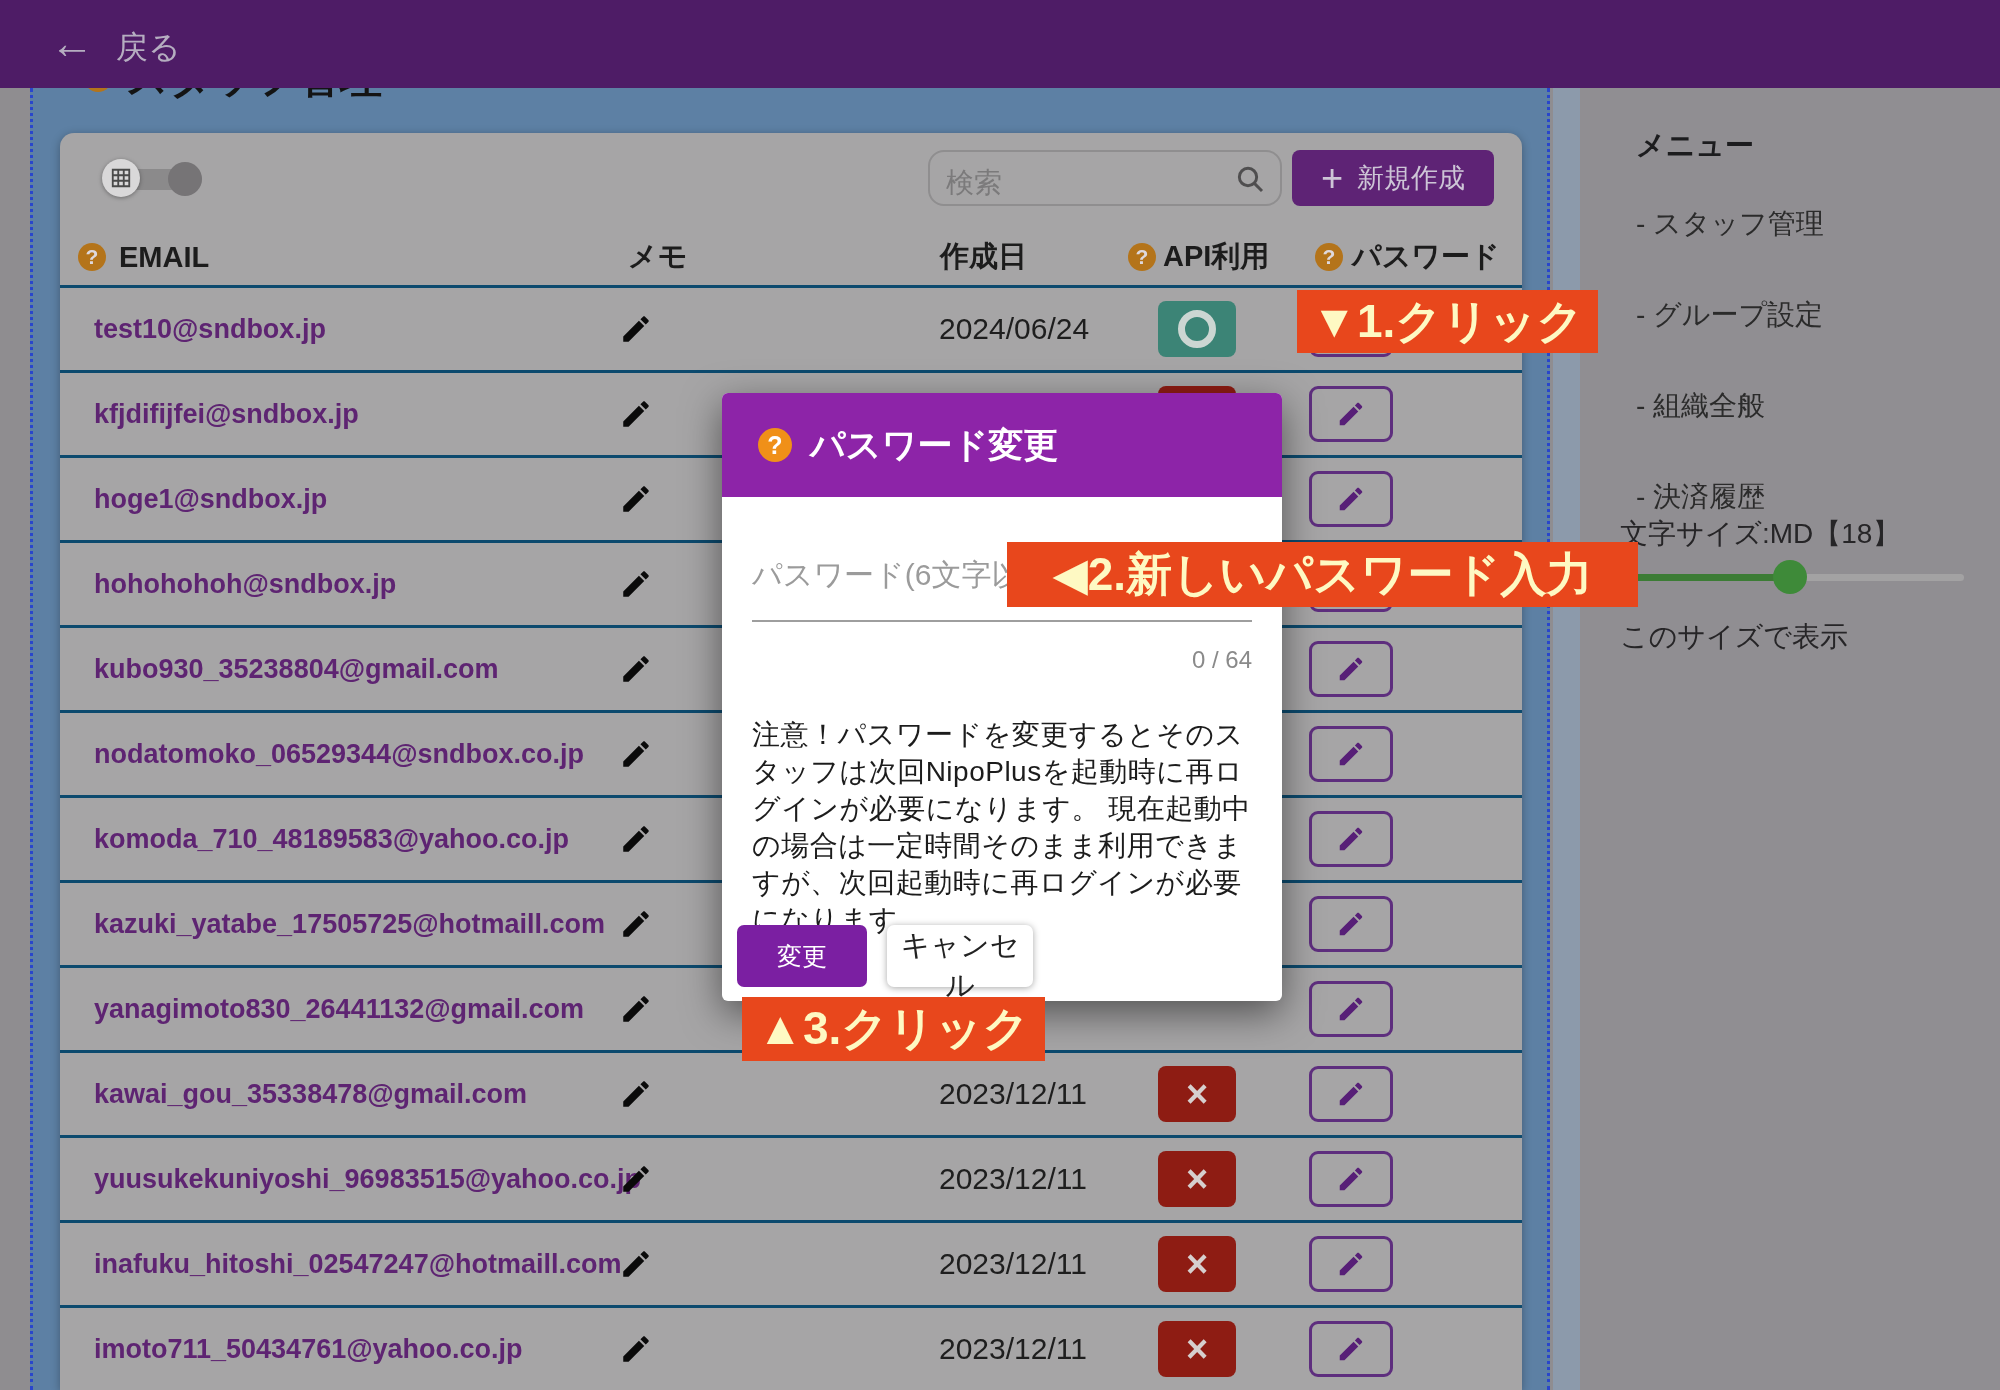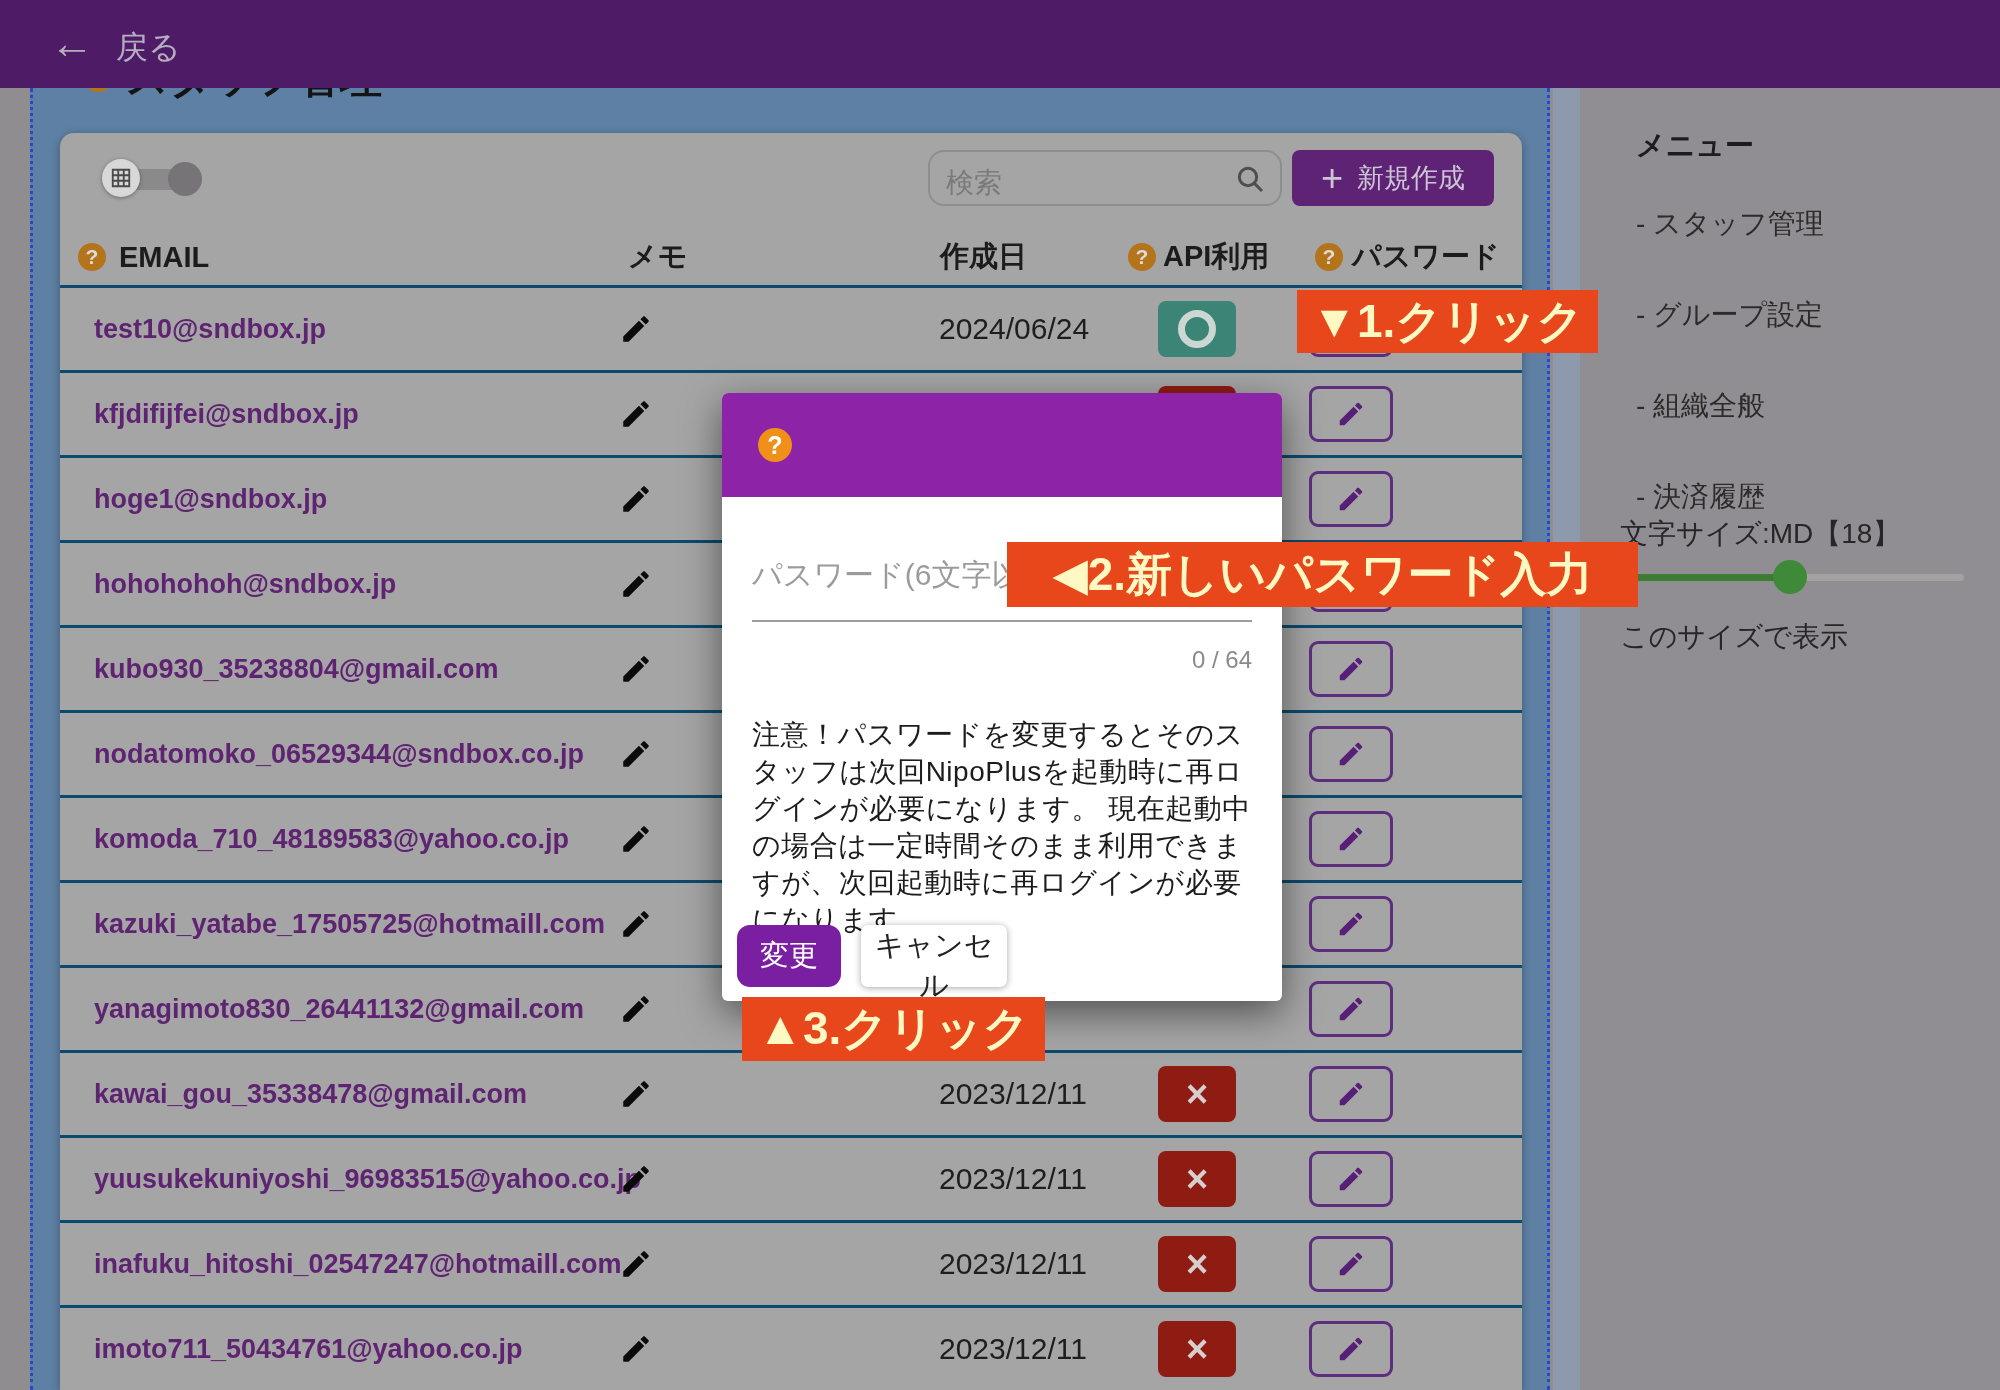--- a/index.html
+++ b/index.html
@@ -77,22 +77,22 @@
     box-shadow:0 12px 38px rgba(0,0,0,.5);z-index:20}
   .modal-header{height:104px;background:#8d24a8;border-radius:6px 6px 0 0;display:flex;align-items:center;
     padding-left:36px;gap:18px;box-sizing:border-box}
   .modal-title{font-size:35px;font-weight:bold;color:#ffffff}
   .modal-body{padding:0 30px;position:relative}
   .field-ph{margin-top:58px;font-size:30px;color:#9b9b9b}
   .field-line{margin-top:24px;border-bottom:2px solid #9e9e9e}
   .counter{text-align:right;margin-top:24px;font-size:24px;color:#8a8a8a}
   .notice{margin-top:42px;font-size:28px;line-height:37px;color:#1c1c1c;letter-spacing:.5px}
   .btn-row{position:absolute;left:737px;top:925px;display:flex;gap:20px;z-index:21}
-  .btn-change{background:#7b1fa2;color:#fff;font-size:29px;border:none;border-radius:13px;
-    width:104px;height:62px;cursor:pointer}
+  .btn-change{background:#7b1fa2;color:#fff;font-size:25px;border:none;border-radius:7px;
+    width:130px;height:62px;cursor:pointer}
   .btn-cancel{background:#fff;color:#222;font-size:29px;border:none;border-radius:7px;
     width:146px;height:62px;box-shadow:0 1px 7px rgba(0,0,0,.35);cursor:pointer}
   
   .ann{position:absolute;background:#e8471c;color:#fef9c3;font-weight:bold;z-index:30;
     display:flex;align-items:center;justify-content:center;white-space:nowrap}
   .ann1{left:1297px;top:290px;width:301px;height:63px;font-size:46px}
   .ann2{left:1007px;top:542px;width:631px;height:65px;font-size:46px}
   .ann3{left:742px;top:997px;width:303px;height:64px;font-size:46px}
   svg{display:block}
 </style>
@@ -400,20 +400,21 @@
 <div class="slider">
   <div class="track"></div>
   <div class="fill"></div>
   <div class="thumb"></div>
 </div>
 <div class="size-note">このサイズで表示</div>
 
 <div class="modal">
   <div class="modal-header">
     <span class="help bright">?</span>
+    <span class="modal-title">パスワード変更</span>
   </div>
   <div class="modal-body">
     <div class="field-ph">パスワード(6文字以上)</div>
     <div class="field-line"></div>
     <div class="counter">0 / 64</div>
     <div class="notice">注意！パスワードを変更するとそのスタッフは次回NipoPlusを起動時に再ログインが必要になります。 現在起動中の場合は一定時間そのまま利用できますが、次回起動時に再ログインが必要になります</div>
   </div>
 </div>
 <div class="btn-row">
   <button class="btn-change">変更</button>

